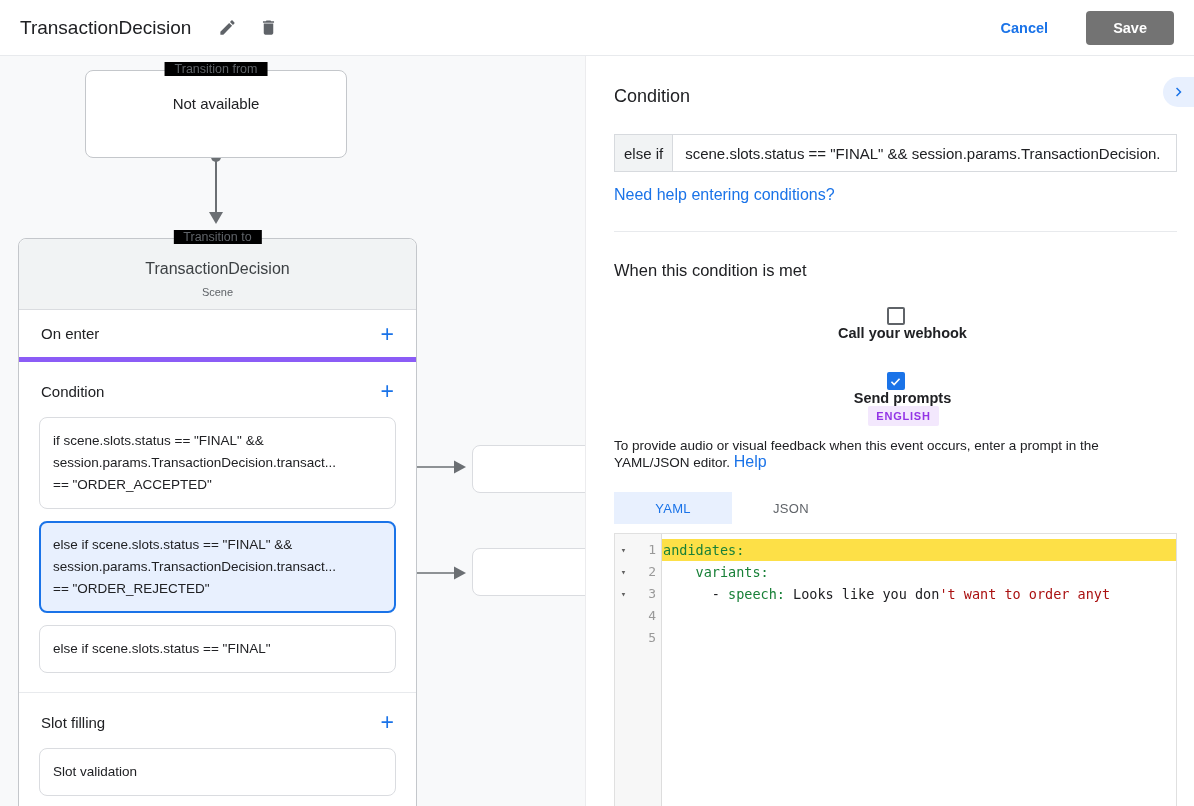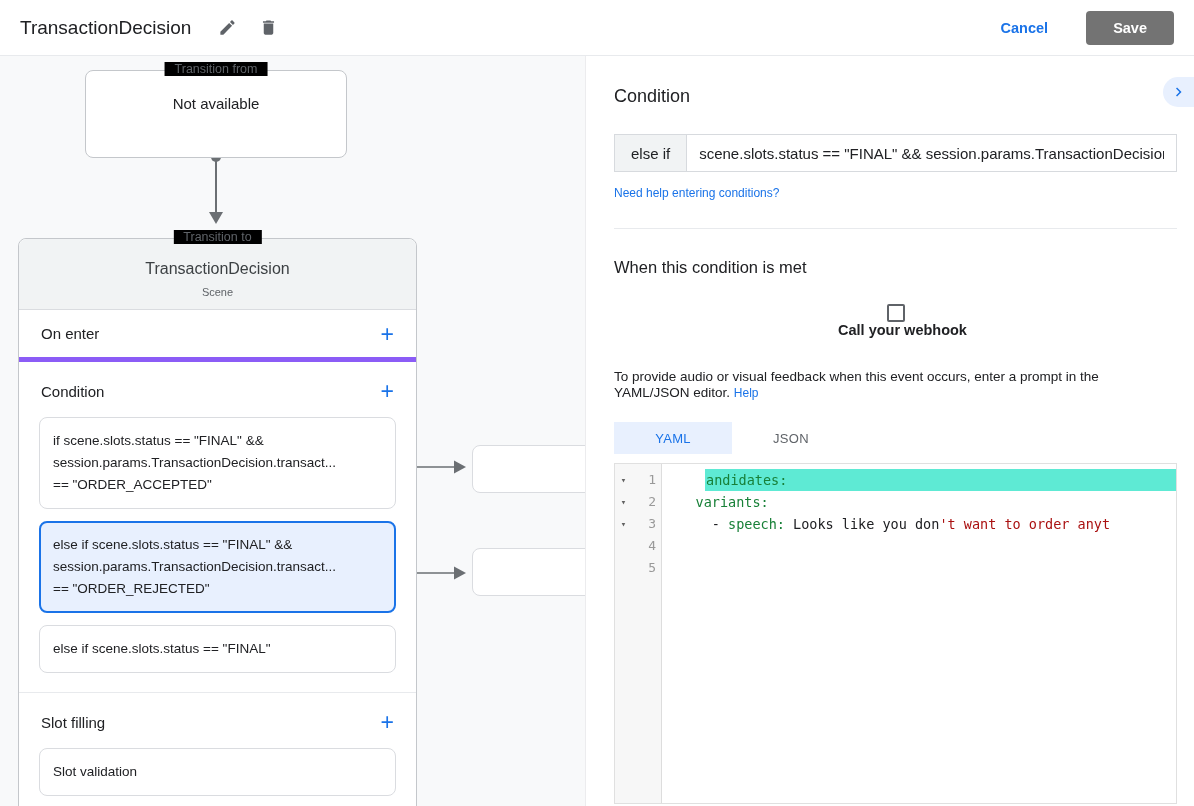--- a/index.html
+++ b/index.html
@@ -64,25 +64,25 @@
   .panel { flex:1; background:#fff; position:relative; border-left:1px solid #ececee; overflow:hidden; }
   .panel-top { padding:30px 17px 0 28px; position:relative; }
   .panel-h2 { font-size:18px; font-weight:400; color:#202124; margin-bottom:27px; }
   .chev-btn { position:absolute; top:21px; right:0; width:31px; height:30px;
               background:#e8f0fe; border:none; border-radius:15px 0 0 15px; cursor:pointer;
               display:flex; align-items:center; justify-content:center; }
   .chev-btn svg { width:18px; height:18px; fill:#1a73e8; }
 
   .cond-row { display:flex; height:38px; }
   .chip { background:#f1f3f4; border:1px solid #d7dade; display:flex; align-items:center;
-          padding:0 16px; font-size:15px; color:#202124; flex:none; }
+          padding:0 9px; font-size:15px; color:#202124; flex:none; }
   .expr-input { flex:1; border:1px solid #d7dade; border-left:none; font-size:15px;
                 color:#202124; padding:0 12px; outline:none; min-width:0;
                 font-family:"Liberation Sans", sans-serif; }
-  .link { color:#1a73e8; font-size:12px; text-decoration:none; cursor:pointer; }
+  .link { color:#1a73e8; font-size:16px; text-decoration:none; cursor:pointer; }
   .help-cond { display:inline-block; margin-top:14px; }
 
   .h-divider { border:none; border-top:1px solid #e8eaed; margin-top:27px; }
 
   .panel-when { padding:29px 17px 0 28px; }
   .panel-h3 { font-size:16.5px; font-weight:400; color:#202124; margin-bottom:27px; }
   .check-row { display:flex; align-items:center; margin-bottom:31px;flex-direction:column; }
   .check-row.tight { margin-bottom:12px; }
   .checkbox { width:18px; height:18px; border:2px solid #5f6368; border-radius:2px;
               background:#fff; flex:none; cursor:pointer; display:flex; align-items:center; justify-content:center; }
@@ -99,21 +99,21 @@
   .tab.active { background:#e8f0fe; color:#1a73e8; }
 
   .editor { margin-top:9px; border:1px solid #e0e0e0; display:flex; height:341px;
             font-family:"DejaVu Sans Mono", monospace; font-size:13.5px; line-height:22px; background:#fff; }
   .gutter { width:47px; flex:none; background:#f7f7f7; border-right:1px solid #ddd; padding-top:5px; }
   .gutter-row { height:22px; display:flex; align-items:center; }
   .fold { width:17px; text-align:center; color:#616161; font-size:9px; cursor:pointer; }
   .lnum { flex:1; text-align:right; padding-right:5px; color:#999; font-size:13px; }
   .code { flex:1; padding-top:5px; overflow:hidden; }
   .code-line { height:22px; white-space:pre; padding-left:1px; color:#202124; }
-  .code-line.hl { background:#5eead4;margin-left:43px; }
+  .code-line.hl { background:#fde047; }
   .tok-key { color:#188038; } .tok-str { color:#aa1111; } .tok-plain { color:#202124; }
 </style>
 </head>
 <body>
 
 <div class="header">
   <div class="page-title">TransactionDecision</div>
   <button class="icon-btn">
     <svg viewBox="0 0 24 24">
         <path d="M3 17.25V21h3.75L17.81 9.94l-3.75-3.75L3 17.25zM20.71 7.04c.39-.39.39-1.02 0-1.41l-2.34-2.34c-.39-.39-1.02-.39-1.41 0l-1.83 1.83 3.75 3.75 1.83-1.83z"></path>
@@ -216,20 +216,29 @@
     </div>
 
     <div class="panel-when">
       <div class="panel-h3">When this condition is met</div>
 
       <div class="check-row">
         <div class="checkbox"></div>
         <span class="check-label">Call your webhook</span>
       </div>
 
+      <div class="check-row tight">
+        <div class="checkbox checked">
+          <svg viewBox="0 0 24 24">
+              <polyline points="4.5,12.5 9.5,17.5 19.5,7"></polyline>
+            </svg>
+        </div>
+        <span class="check-label">Send prompts</span>
+        <span class="badge">ENGLISH</span>
+      </div>
 
       <div class="desc">
         <span>To provide audio or visual feedback when this event occurs, enter a prompt in the YAML/JSON editor.</span>
         <a class="link">Help</a>
       </div>
 
       <div class="tabs">
         <div class="tab active">YAML</div>
         <div class="tab">JSON</div>
       </div>

